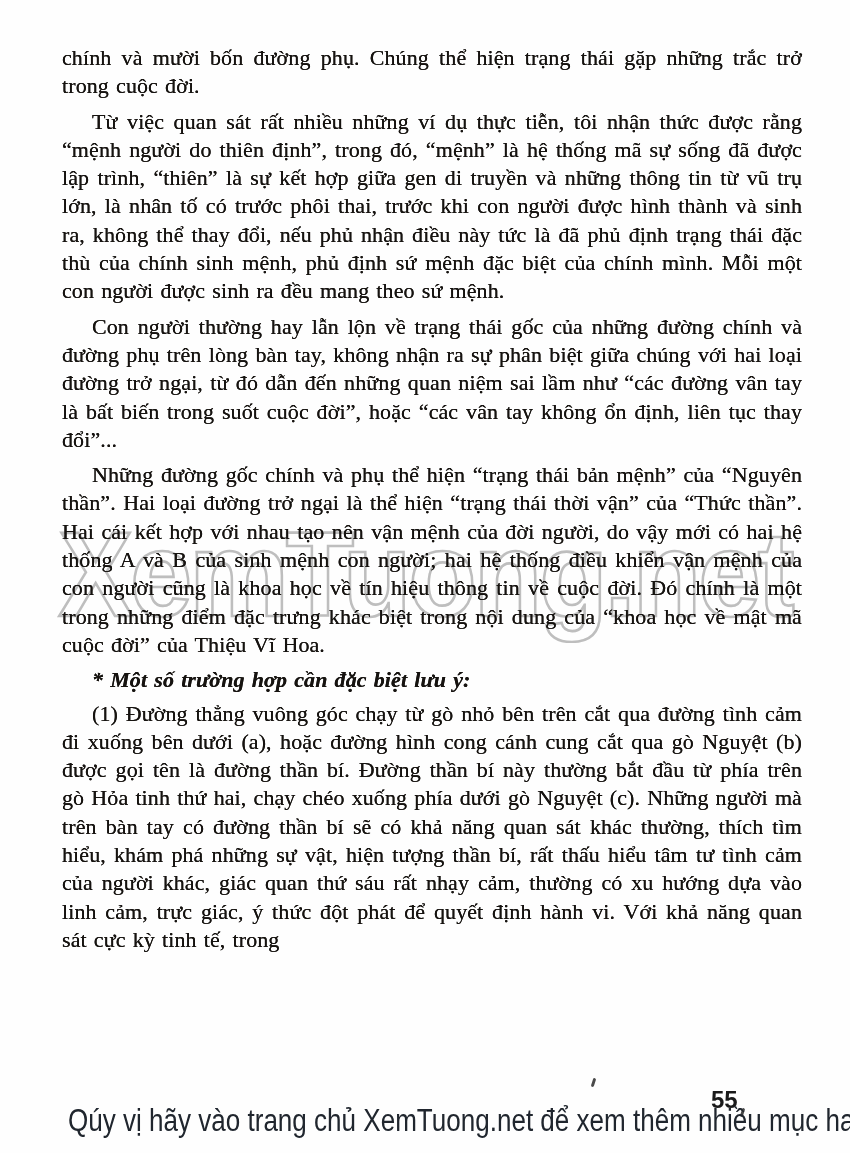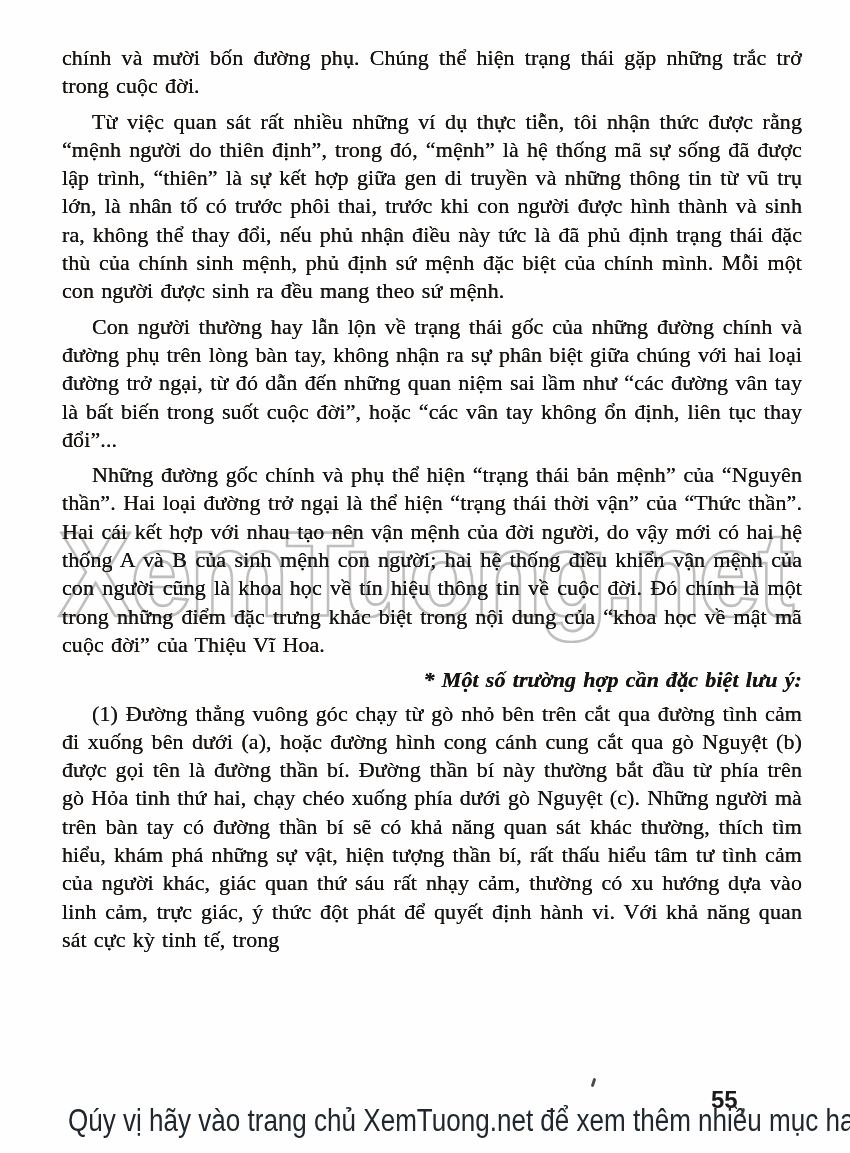--- a/index.html
+++ b/index.html
@@ -52,21 +52,21 @@
   }
   .para.indent {
     text-indent: 30px;
   }
   .para.heading {
     margin-top: 7px;
     margin-bottom: 5px;
     font-weight: bold;
     font-style: italic;
     text-indent: 30px;
-    text-align: right;
+    text-align: left;
   }
   .page-number {
     position: absolute;
     left: 711px;
     top: 1086px;
     z-index: 2;
     font-family: "Liberation Sans", sans-serif;
     font-weight: bold;
     font-size: 24px;
     color: #1a1a1a;

